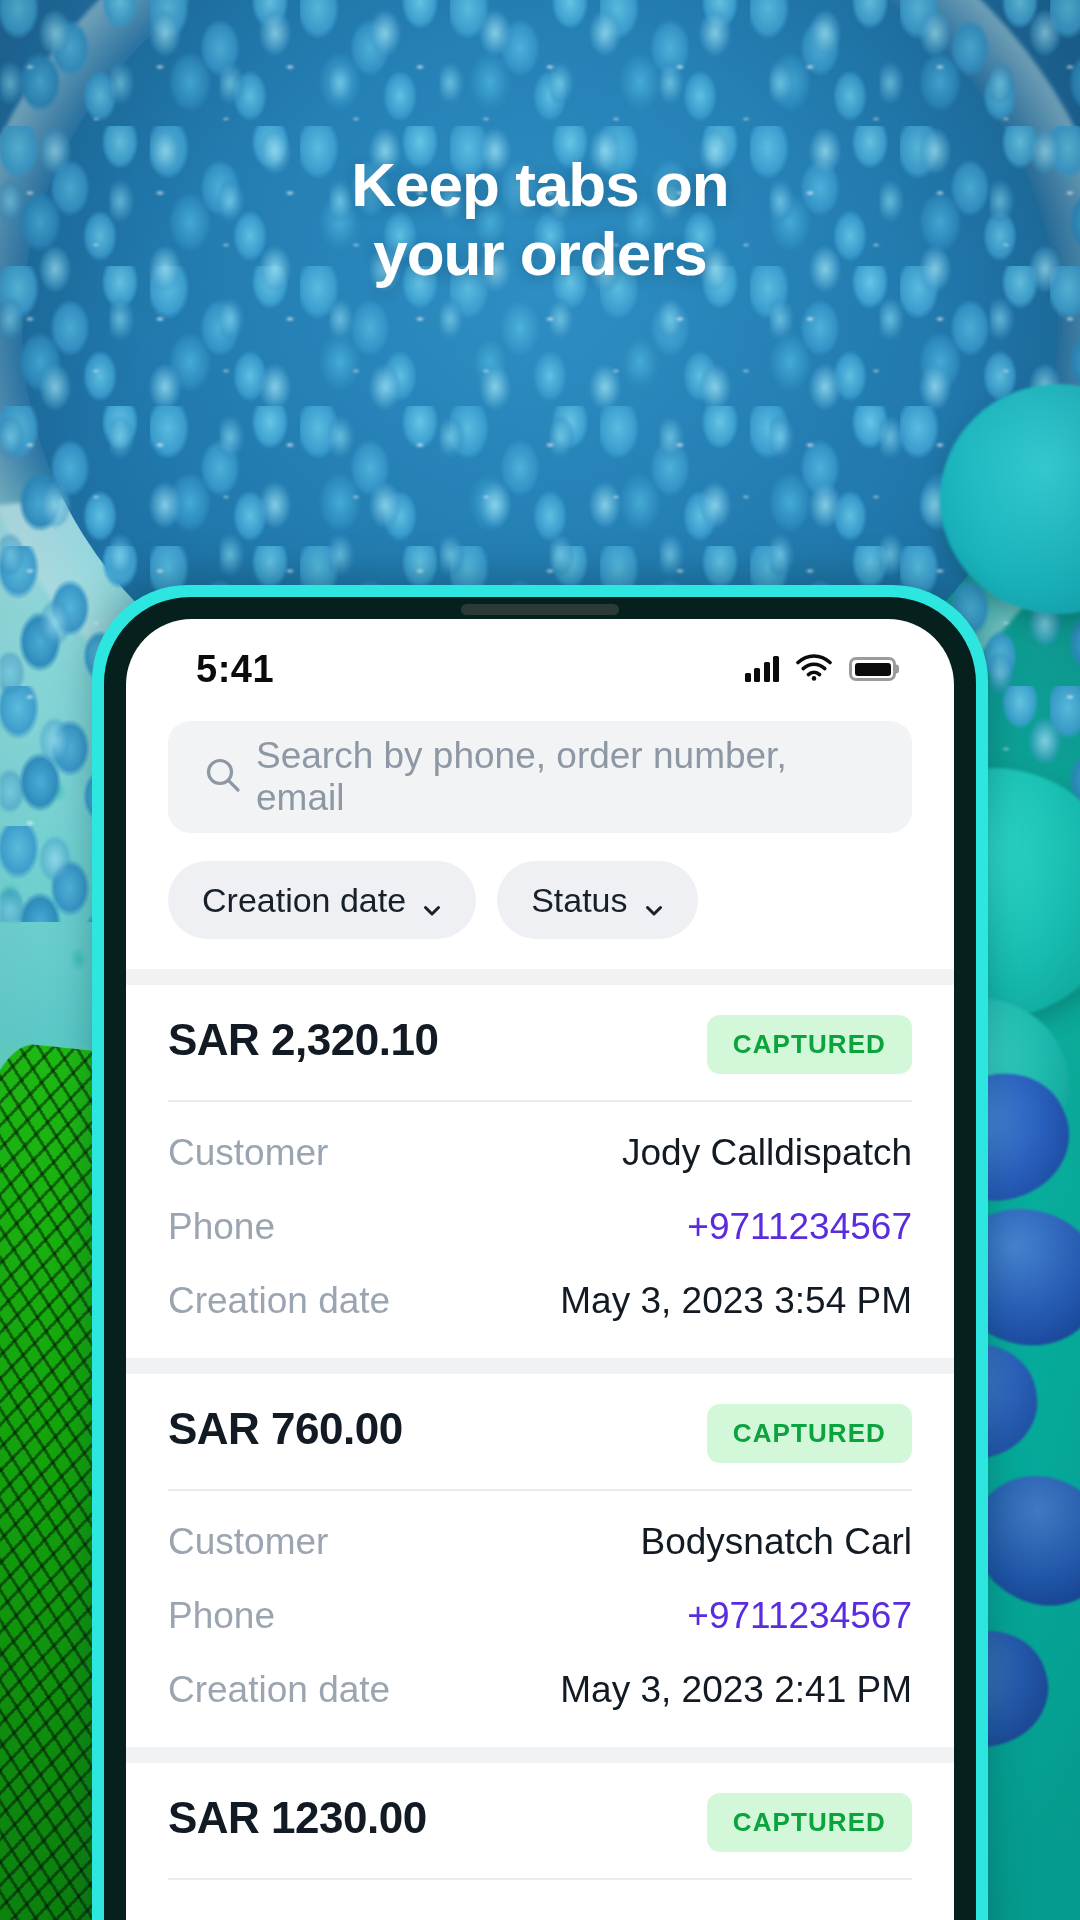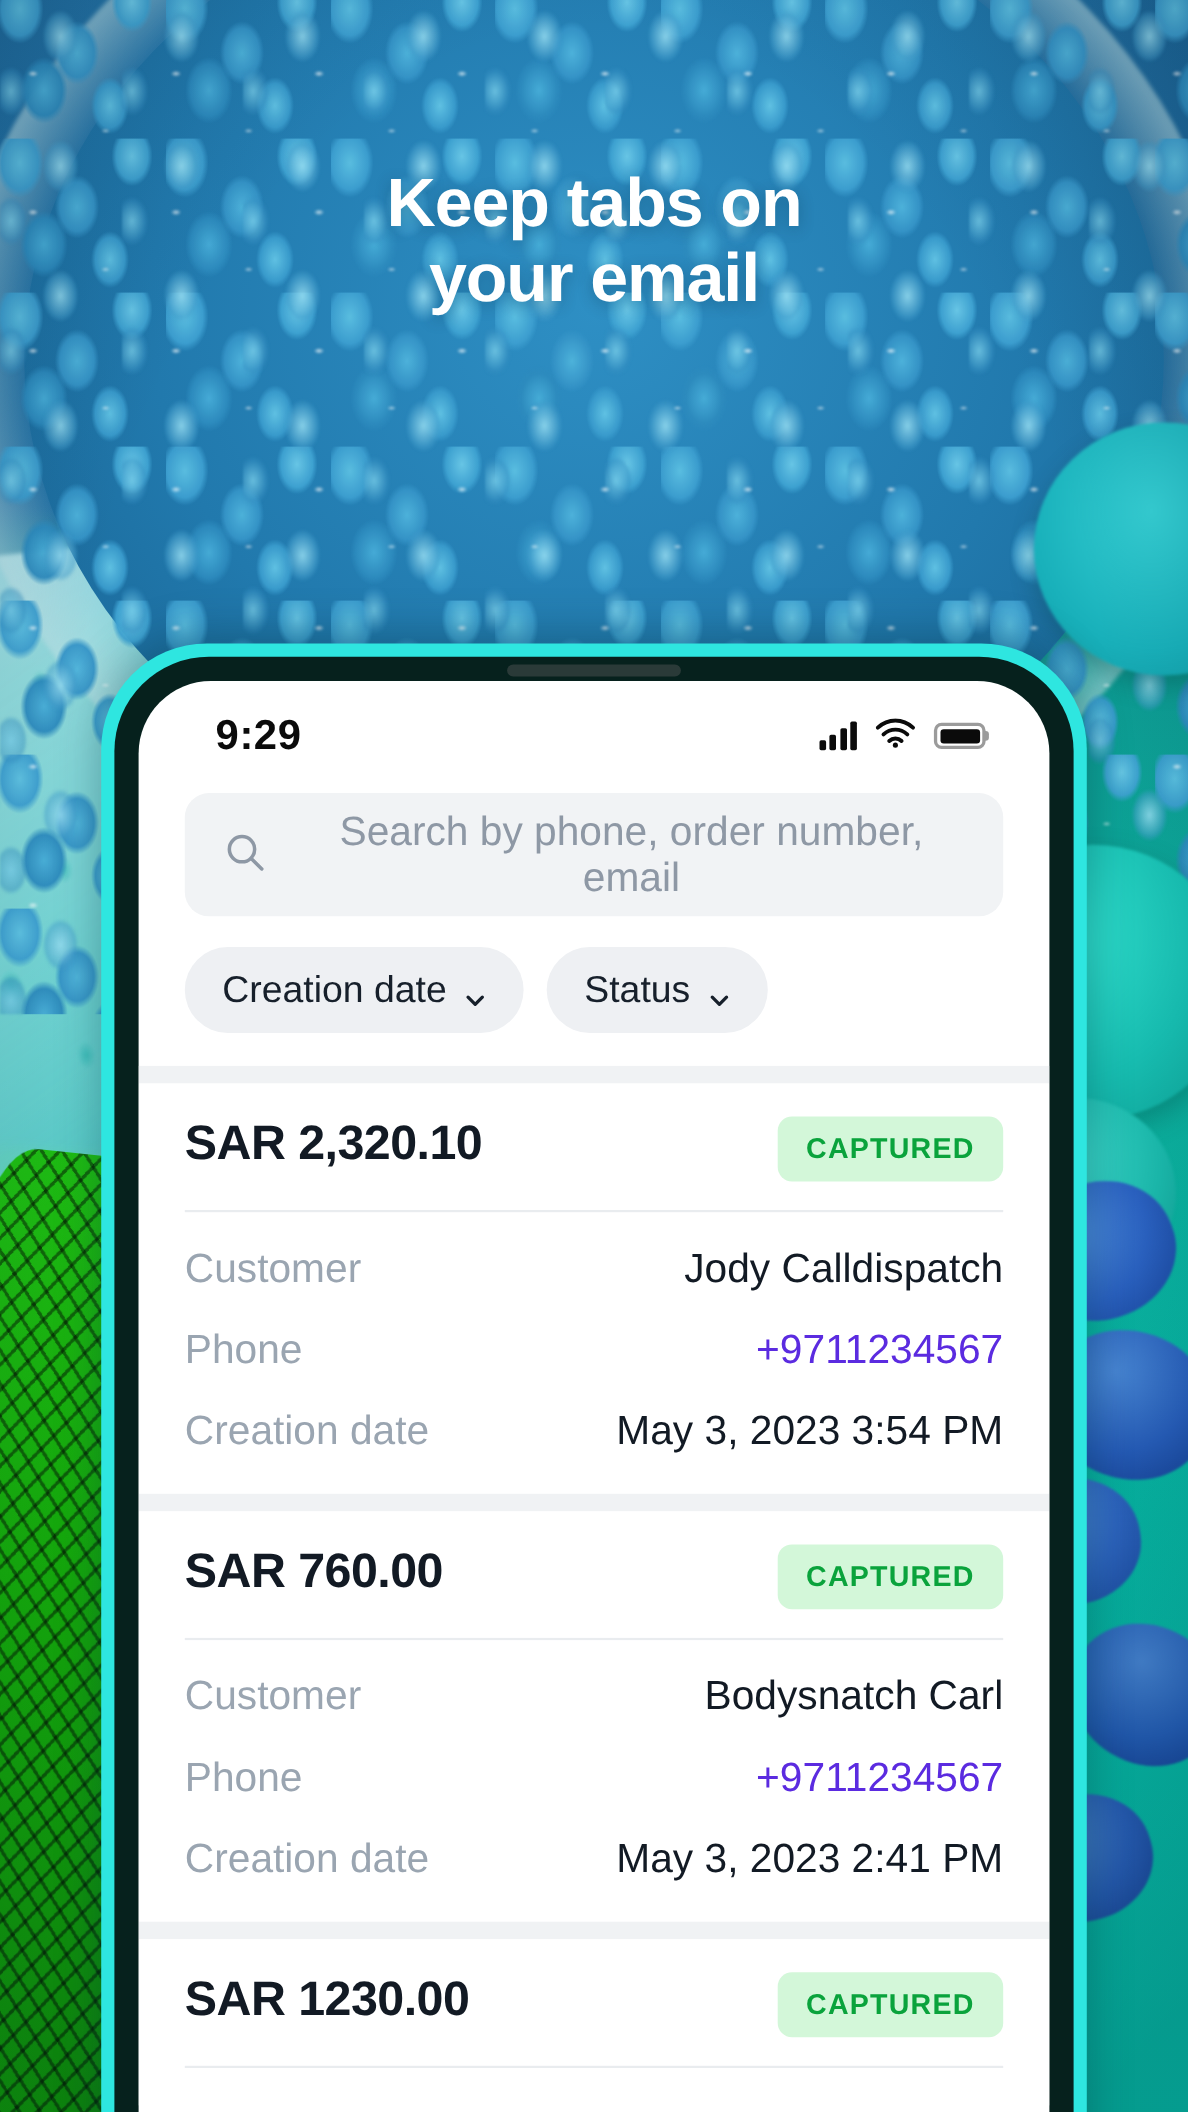--- a/index.html
+++ b/index.html
@@ -207,23 +207,22 @@
     content:""; position:absolute; right:-6px; top:50%; transform:translateY(-50%);
     width:4px; height:9px; border-radius:0 3px 3px 0; background:#9b9b9b;
   }
   .battery span { display:block; width:100%; height:100%; background:#0b0b0b; border-radius:3px; }
 
   
   .search-wrap { padding:16px 42px 0 42px; }
   .search-field {
     background:#f1f3f5; border-radius:22px;
     height:112px;
-    display:flex; align-items:center; gap:30px;
+    display:flex; align-items:center; gap:14px;
     padding:0 36px;
-    text-align:center;
   }
   .search-ph { font-size:37px; color:#8e98a5; font-weight:400; }
 
   
   .chips { display:flex; gap:21px; padding:28px 42px 30px 42px; }
   .chip {
     background:#eef0f3; border-radius:40px;
     height:78px; padding:0 34px;
     display:flex; align-items:center; gap:16px;
     font-size:34px; color:#17202b; font-weight:500;
@@ -277,30 +276,30 @@
   <div class="dbean db1"></div>
   <div class="dbean db2"></div>
   <div class="dbean db3"></div>
   <div class="dbean db4"></div>
   <div class="dbean db5"></div>
   <div class="vignette"></div>
 </div>
 
 <div class="headline">
   <div>Keep tabs on</div>
-  <div>your email</div>
+  <div>your orders</div>
 </div>
 
 <div class="phone">
   <div class="phone-frame">
     <div class="speaker"></div>
     <div class="screen">
 
       <div class="statusbar">
-        <div class="status-time">9:29</div>
+        <div class="status-time">5:41</div>
         <div class="status-icons">
           <span class="signal">
             <i></i>
               <i></i>
               <i></i>
               <i></i>
           </span>
           <span>
             <svg width="36" height="27" viewBox="0 0 36 27" fill="none">
               <path d="M2 8.5C6.6 4.3 12.1 2 18 2s11.4 2.3 16 6.5" stroke="#0b0b0b" stroke-width="3.6" stroke-linecap="round"></path>

